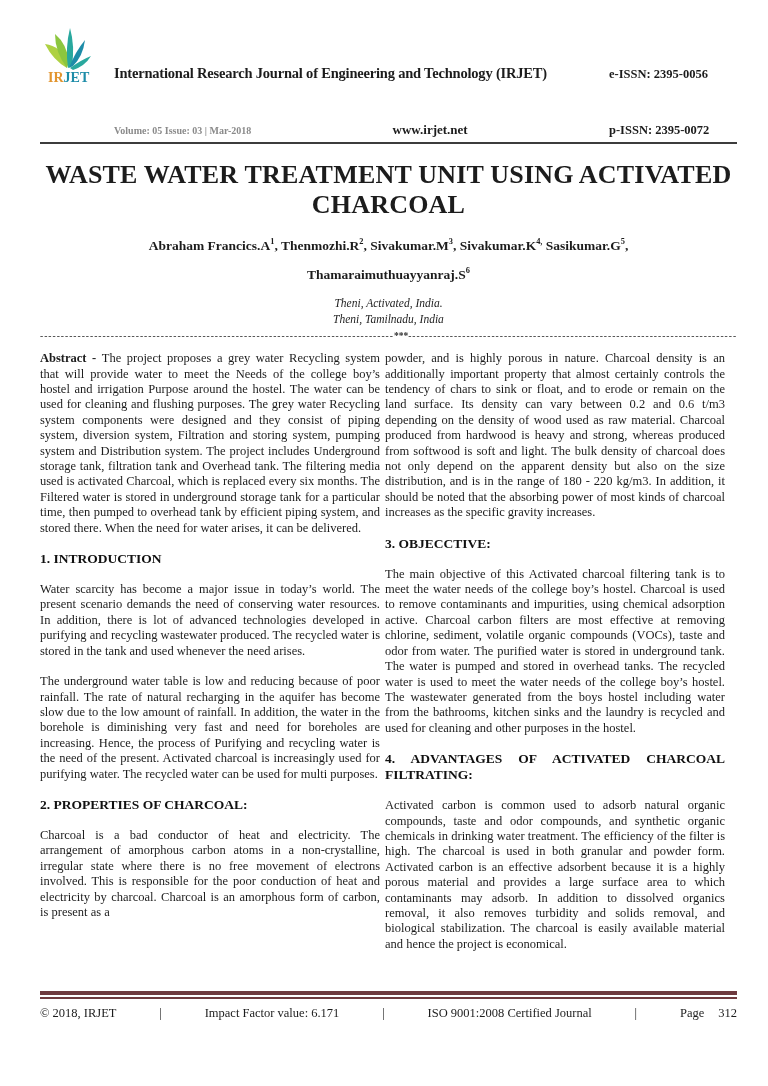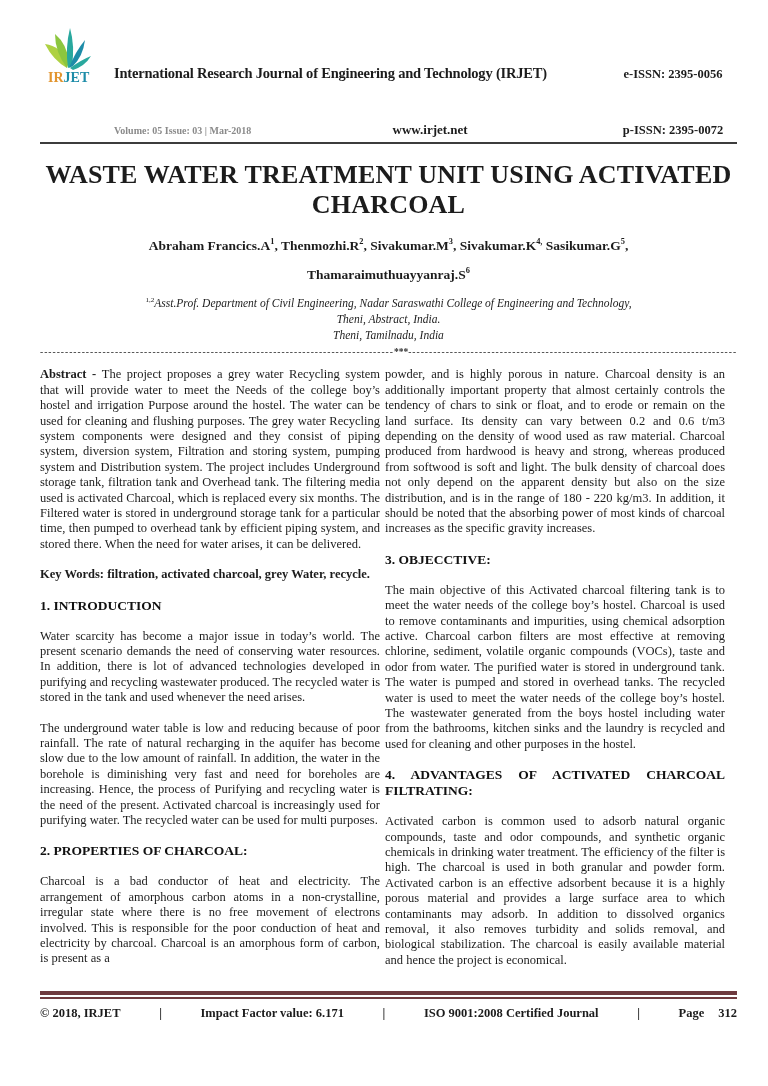--- a/index.html
+++ b/index.html
@@ -10,21 +10,21 @@
     position:relative;
   }
   .page { padding:26px 31px 0 40px; }
 
   
   .header { display:flex; align-items:flex-start; border-bottom:2px solid #3c3c3c; padding-bottom:4px; }
   .logo-wrap { width:56px; flex:0 0 56px; margin-right:18px; }
   .header-right { flex:1; padding-top:6px; }
   .header-row1 { display:flex; justify-content:space-between; align-items:baseline; }
   .journal-name { font-weight:bold; font-size:14.5px; letter-spacing:-0.2px; }
-  .issn { font-weight:bold; font-size:12.5px; text-align:center; width:128px; flex:0 0 128px;margin-top:35px; }
+  .issn { font-weight:bold; font-size:12.5px; text-align:left; width:128px; flex:0 0 128px;margin-top:35px; }
   .header-row2 { display:flex; justify-content:space-between; align-items:baseline; margin-top:6px; }
   .volume { font-weight:bold; font-size:10px; color:#8a8a8a;text-align:center; }
   .website { font-weight:bold; font-size:13px; flex:1; text-align:center; color:#1c1c1c; text-decoration:none; }
   
   .paper-title { text-align:center; font-weight:bold; font-size:26px; margin:16px 0 0; letter-spacing:0.2px; }
   .authors { text-align:center; font-weight:bold; font-size:13.5px; margin:17px 0 0; }
   .authors-2 { margin-top:12px; }
   sup { font-size:0.62em; }
   .affils { margin-top:13px; font-size:11.5px; line-height:1.4; text-align:center; }
   .affil-text { font-style:italic; }
@@ -36,21 +36,21 @@
   
   .columns { display:flex; gap:5px; margin-top:10px; }
   .col { width:340px; flex:0 0 340px; font-size:12.5px; line-height:15.4px; text-align:justify; }
   .col p { margin:0 0 15px; }
   .col h2 { font-size:13.5px; line-height:16px; margin:0 0 15px; text-align:justify; color:#111; }
   .bold { font-weight:bold; }
   
   .footer { position:absolute; left:40px; right:31px; top:991px; }
   .footer-bar { height:4px; background:#6e3a3e; }
   .footer-bar2 { height:1.5px; background:#6e3a3e; margin-top:2px; }
-  .footer-row { display:flex; justify-content:space-between; align-items:baseline; font-weight:bold; font-size:12.5px; margin-top:7px; color:#1c1c1c; }
+  .footer-row { display:flex; justify-content:space-between; align-items:baseline; font-weight:normal; font-size:12.5px; margin-top:7px; color:#1c1c1c; }
   .footer-page { display:flex; gap:14px; }
 </style>
 </head>
 <body>
 
 <div class="page">
 
   <div class="header">
     <div class="logo-wrap">
       <svg width="56" height="60" viewBox="0 0 56 60">
@@ -76,32 +76,30 @@
       </div>
     </div>
   </div>
 
   <h1 class="paper-title">WASTE WATER TREATMENT UNIT USING ACTIVATED CHARCOAL</h1>
 
   <p class="authors"><span>Abraham Francics.A</span><sup>1</sup><span>, Thenmozhi.R</span><sup>2</sup><span>, Sivakumar.M</span><sup>3</sup><span>, Sivakumar.K</span><sup>4,</sup><span> Sasikumar.G</span><sup>5</sup><span>,</span></p>
   <p class="authors authors-2"><span>Thamaraimuthuayyanraj.S</span><sup>6</sup></p>
 
   <div class="affils">
-    <span class="affil-line"><sup class="affil-sup">1,2</sup><span class="affil-text">Asst.Prof. Department of Civil Engineering, Nadar Saraswathi College of Engineering and Technology,</span></span>
-    <span class="affil-line affil-text">Theni, Abstract, India.</span>
+    <span class="affil-line affil-text">Theni, Activated, India.</span>
     <span class="affil-line affil-text">Theni, Tamilnadu, India</span>
   </div>
 
   <div class="dash-sep"><span>-------------------------------------------------------------------------------------</span><span class="stars">***</span><span>------------------------------------------------------------------------------------------</span></div>
 
   <div class="columns">
 
     <div class="col">
       <p><span class="bold">Abstract - </span><span>The project proposes a grey water Recycling system that will provide water to meet the Needs of the college boy’s hostel and irrigation Purpose around the hostel. The water can be used for cleaning and flushing purposes. The grey water Recycling system components were designed and they consist of piping system, diversion system, Filtration and storing system, pumping system and Distribution system. The project includes Underground storage tank, filtration tank and Overhead tank. The filtering media used is activated Charcoal, which is replaced every six months. The Filtered water is stored in underground storage tank for a particular time, then pumped to overhead tank by efficient piping system, and stored there. When the need for water arises, it can be delivered.</span></p>
-      <p class="bold"><span>Key Words: </span><span>filtration, activated charcoal, grey Water, recycle.</span></p>
       <h2>1. INTRODUCTION</h2>
       <p>Water scarcity has become a major issue in today’s world. The present scenario demands the need of conserving water resources. In addition, there is lot of advanced technologies developed in purifying and recycling wastewater produced. The recycled water is stored in the tank and used whenever the need arises.</p>
       <p>The underground water table is low and reducing because of poor rainfall. The rate of natural recharging in the aquifer has become slow due to the low amount of rainfall. In addition, the water in the borehole is diminishing very fast and need for boreholes are increasing. Hence, the process of Purifying and recycling water is the need of the present. Activated charcoal is increasingly used for purifying water. The recycled water can be used for multi purposes.</p>
       <h2>2. PROPERTIES OF CHARCOAL:</h2>
       <p>Charcoal is a bad conductor of heat and electricity. The arrangement of amorphous carbon atoms in a non-crystalline, irregular state where there is no free movement of electrons involved. This is responsible for the poor conduction of heat and electricity by charcoal. Charcoal is an amorphous form of carbon, is present as a</p>
     </div>
 
     <div class="col">
       <p>powder, and is highly porous in nature. Charcoal density is an additionally important property that almost certainly controls the tendency of chars to sink or float, and to erode or remain on the land surface. Its density can vary between 0.2 and 0.6 t/m3 depending on the density of wood used as raw material. Charcoal produced from hardwood is heavy and strong, whereas produced from softwood is soft and light. The bulk density of charcoal does not only depend on the apparent density but also on the size distribution, and is in the range of 180 - 220 kg/m3. In addition, it should be noted that the absorbing power of most kinds of charcoal increases as the specific gravity increases.</p>
       <h2>3. OBJECCTIVE:</h2>

